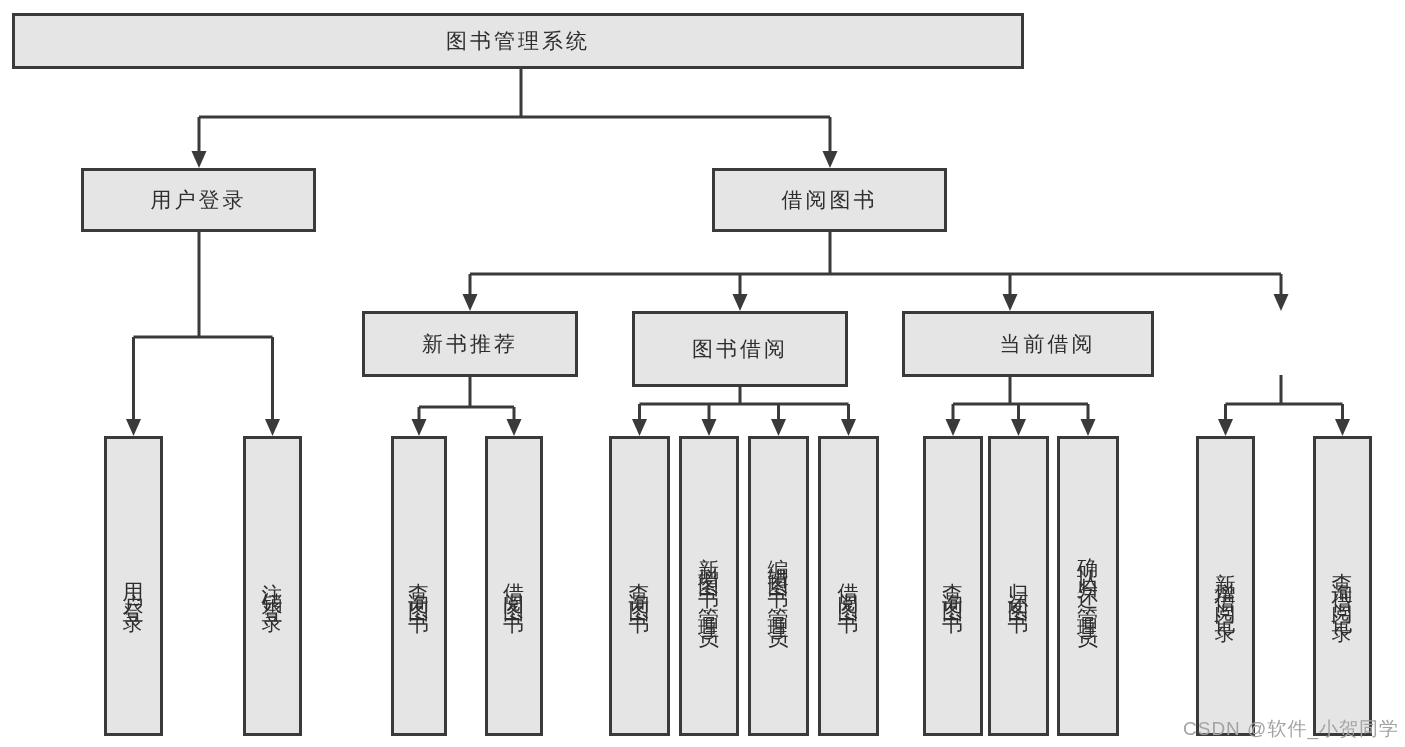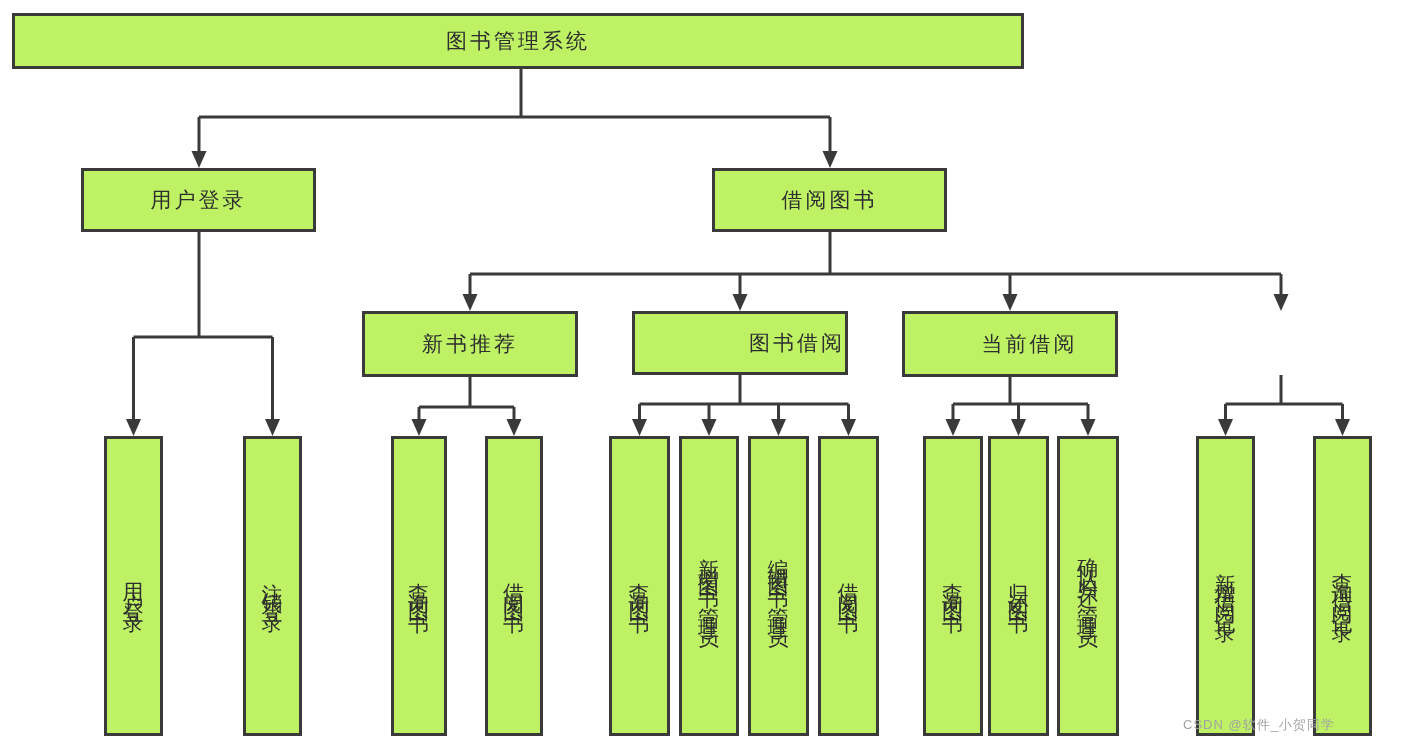--- a/index.html
+++ b/index.html
@@ -9,21 +9,21 @@
     height: 747px;
     background: #ffffff;
     font-family: "Liberation Sans", sans-serif;
     overflow: hidden;
   }
   #stage svg { position: absolute; left: 0; top: 0; }
   .node {
     position: absolute;
     box-sizing: border-box;
     border: 3px solid #3a3a3a;
-    background: #bef264;
+    background: #e5e5e5;
     display: flex;
     align-items: center;
     justify-content: center;
     color: #2e2e2e;
   }
   .h-node span {
     font-size: 21px;
     letter-spacing: 3px;
     white-space: nowrap;
     color: #2e2e2e;
@@ -33,21 +33,21 @@
     text-orientation: mixed;
     font-size: 21px;
     letter-spacing: 10px;
     line-height: 1;
     color: #2e2e2e;
   }
   .watermark {
     position: absolute;
     left: 1183px;
     top: 716px;
-    font-size: 13px;
+    font-size: 19px;
     color: #a3a3a3;
     white-space: nowrap;
     z-index: 5;
     letter-spacing: 1px;
   }
 </style>
 </head>
 <body>
 
 <div id="stage">
@@ -99,24 +99,24 @@
   <div class="node h-node" style="left:81px;top:168px;width:235px;height:64px;">
     <span>用户登录</span>
   </div>
   <div class="node h-node" style="left:712px;top:168px;width:235px;height:64px;">
     <span>借阅图书</span>
   </div>
 
   <div class="node h-node" style="left:362px;top:311px;width:216px;height:66px;">
     <span>新书推荐</span>
   </div>
-  <div class="node h-node" style="left:632px;top:311px;width:216px;height:64px;justify-content:flex-end;">
+  <div class="node h-node" style="left:632px;top:311px;width:216px;height:76px;">
     <span>图书借阅</span>
   </div>
-  <div class="node h-node" style="left:902px;top:311px;width:216px;height:66px;padding-left:39px;">
+  <div class="node h-node" style="left:902px;top:311px;width:252px;height:66px;padding-left:39px;">
     <span>当前借阅</span>
   </div>
 
   <div class="node v-node" style="left:104px;top:436px;width:59px;height:300px;">
     <span>用户登录</span>
   </div>
   <div class="node v-node" style="left:243px;top:436px;width:59px;height:300px;">
     <span>注销登录</span>
   </div>
 

